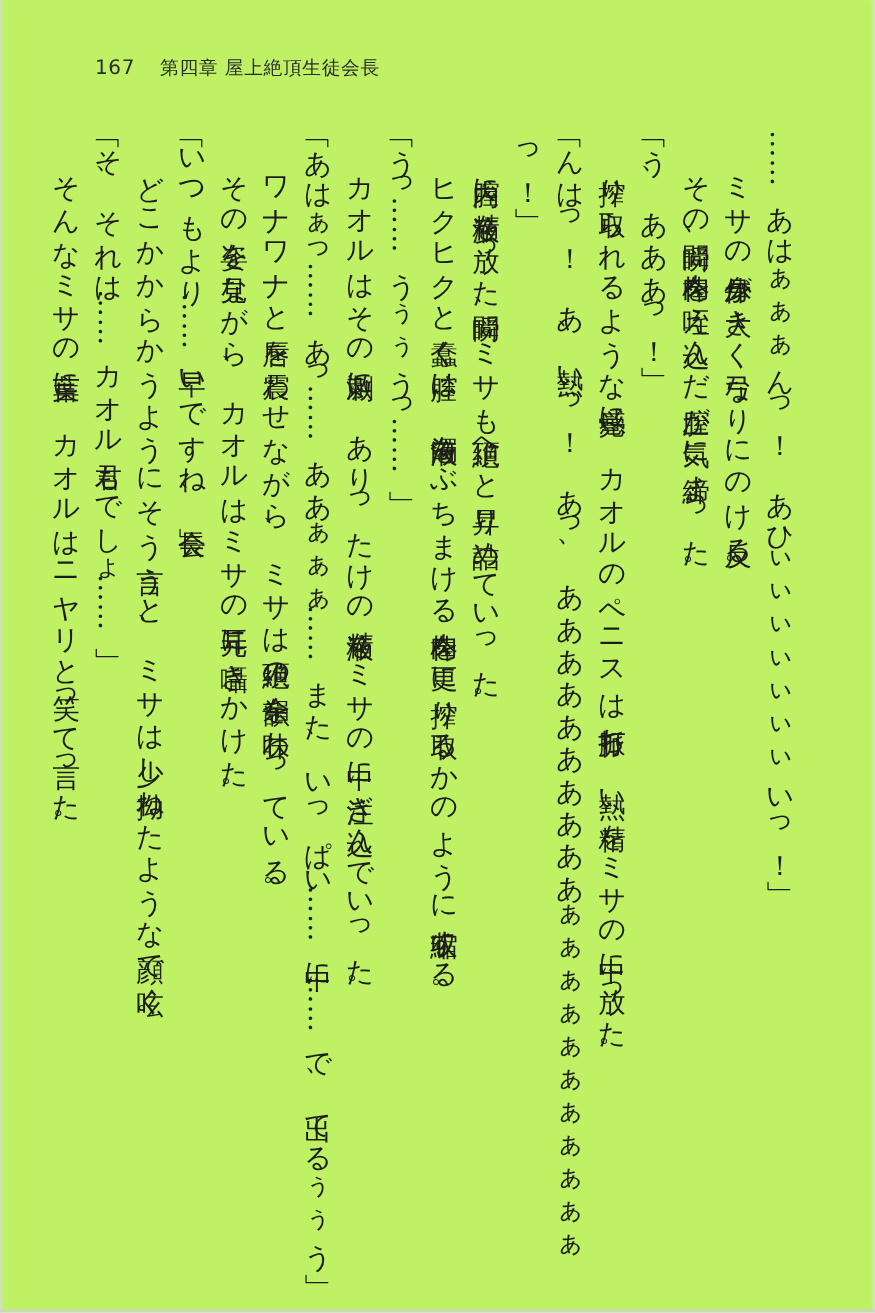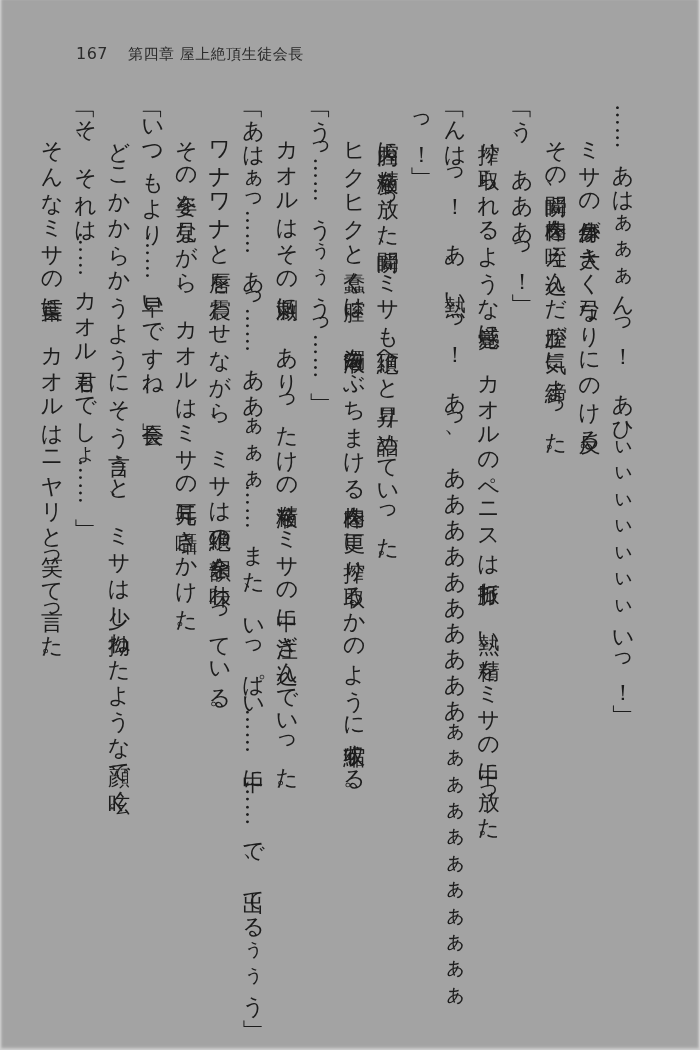--- a/index.html
+++ b/index.html
@@ -4,21 +4,21 @@
 <style>
   html, body {
     margin: 0;
     padding: 0;
     background: #ffffff;
   }
   .page {
     position: relative;
     width: 700px;
     height: 1050px;
-    background: #a3a3a3;
+    background: #bef264;
     color: #1b1b1b;
     font-family: "DejaVu Serif", "Liberation Serif", serif;
     overflow: hidden;
     box-shadow: inset 0 -3px 3px -1px #d0d0d0,
                 inset 3px 0 3px -2px #dcdcdc,
                 inset -3px 0 3px -2px #e6e6e6;
   }
   .running-header {
     position: absolute;
     top: 44px;

